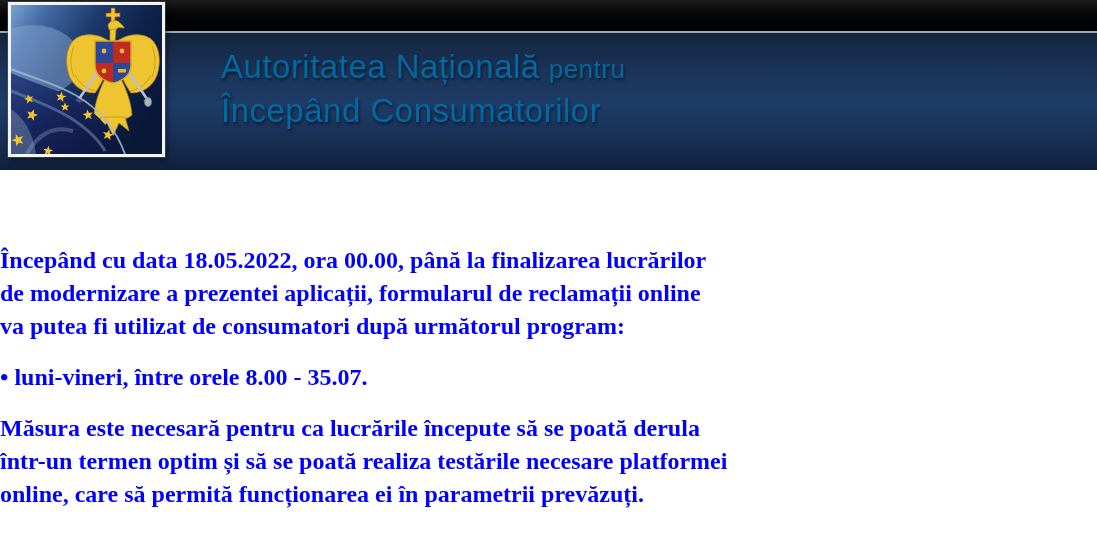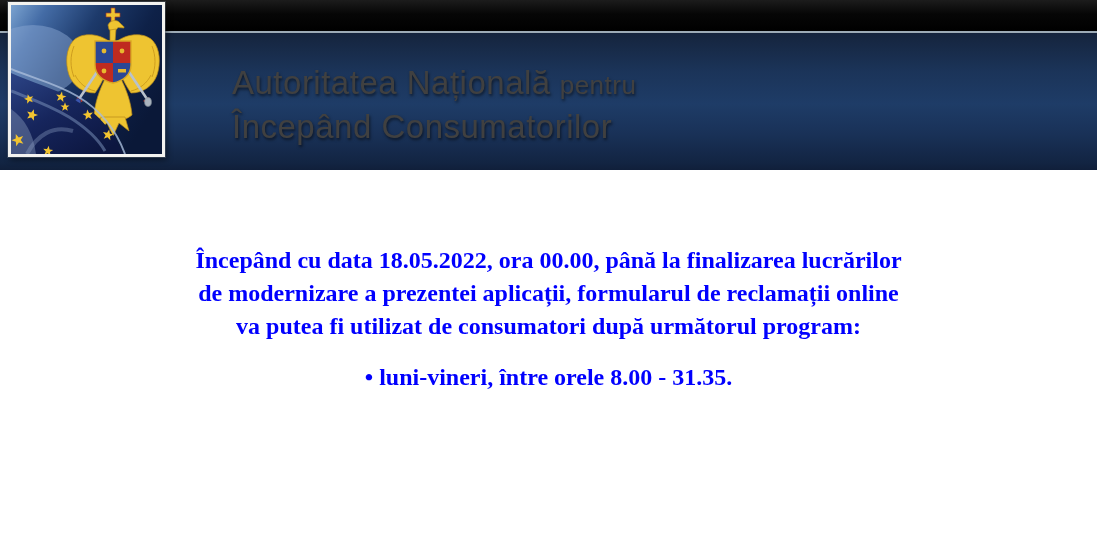--- a/index.html
+++ b/index.html
@@ -29,33 +29,32 @@
     box-sizing: border-box;
     border: 3px solid #f3f3f0;
     background: #0d2045;
     box-shadow: 0 0 0 1px rgba(110,120,135,.35), 2px 3px 6px rgba(0,0,0,.45);
     cursor: pointer;
   }
   .logo svg { display: block; width: 100%; height: 100%; }
 
   
   .title {
-    position: absolute; left: 221px; top: 64px;
-    color: #404040;
+    position: absolute; left: 221px; top: 48px;
+    color: #0369a1;
     line-height: 38px;
     letter-spacing: .5px;
     text-shadow: 1px 2px 3px rgba(0,0,0,.55);
     white-space: nowrap;
-    margin-left: 11px;
   }
   .t-main, .t-line2 { font-size: 33px; }
   .t-suffix { font-size: 26px; margin-left: 9px; }
 
   
-  .notice { padding-top: 74px; text-align: center; }
+  .notice { padding-top: 74px; }
   .notice p {
     margin: 0 0 18px 0;
     font-family: "Liberation Serif", "DejaVu Serif", serif;
     font-weight: bold;
     font-size: 24px;
     line-height: 33px;
     color: #0100fe;
     white-space: pre-line;
   }
 </style>
@@ -154,16 +153,19 @@
     <div class="title">
       <div class="t-line1"><span class="t-main">Autoritatea Națională</span><span class="t-suffix">pentru</span></div>
       <div class="t-line2">Începând Consumatorilor</div>
     </div>
   </header>
 
   <main class="notice">
     <p>Începând cu data 18.05.2022, ora 00.00, până la finalizarea lucrărilor
 de modernizare a prezentei aplicații, formularul de reclamații online
 va putea fi utilizat de consumatori după următorul program:</p>
-    <p>• luni-vineri, între orele 8.00 - 31.35.</p>
+    <p>• luni-vineri, între orele 8.00 - 35.07.</p>
+    <p>Măsura este necesară pentru ca lucrările începute să se poată derula
+într-un termen optim și să se poată realiza testările necesare platformei
+online, care să permită funcționarea ei în parametrii prevăzuți.</p>
   </main>
 
 </div>
 
 </body></html>

